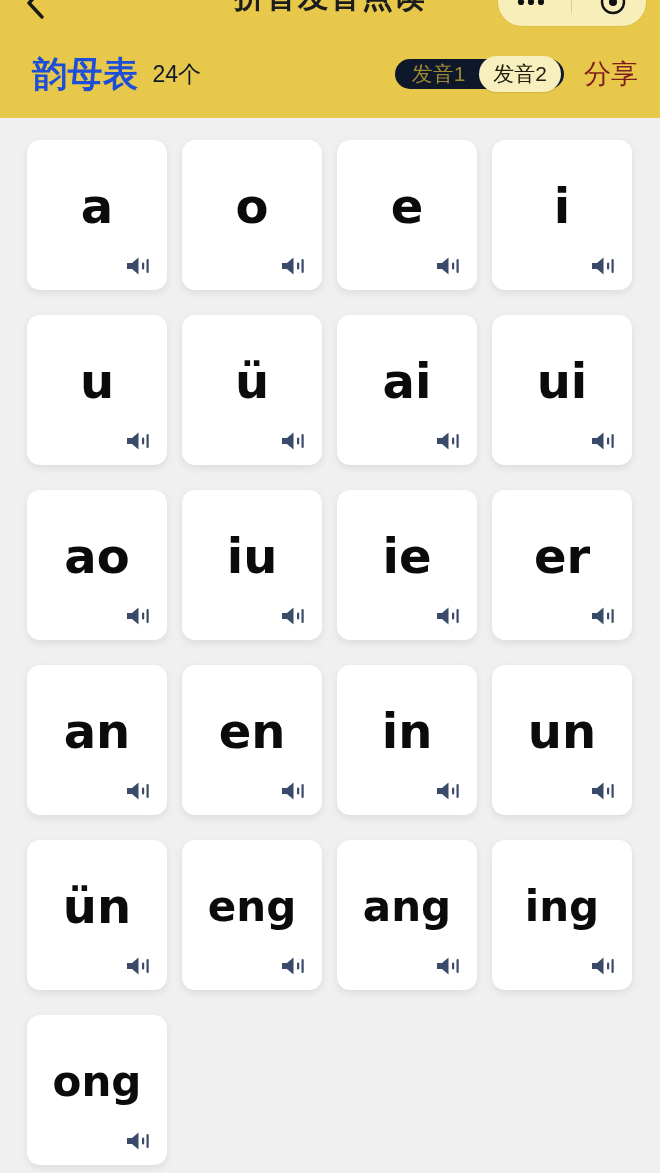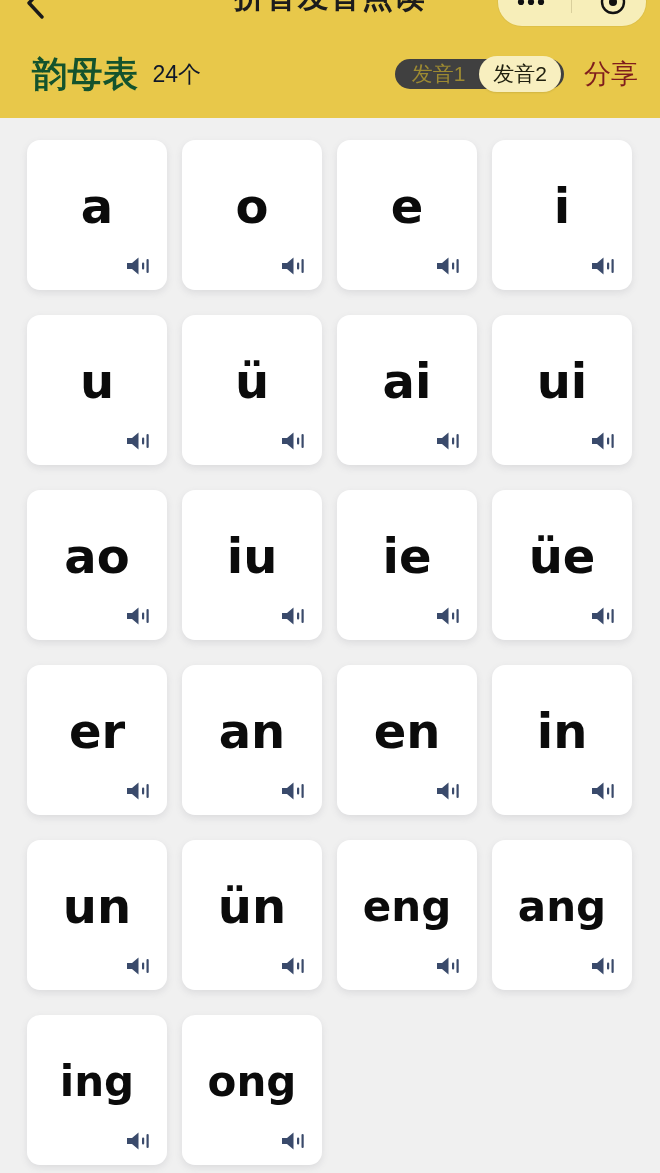--- a/index.html
+++ b/index.html
@@ -82,21 +82,21 @@
     top: 44px;
     height: 60px;
     display: flex;
     align-items: center;
     padding: 0 22px 0 32px;
   }
 
   .page-title {
     font-size: 35px;
     font-weight: bold;
-    color: #14532d;
+    color: #1d4ed8;
     letter-spacing: 0.5px;
   }
 
   .page-count {
     font-size: 23px;
     color: #0f172a;
     margin-left: 14px;
     font-weight: 400;
   }
 
@@ -104,21 +104,21 @@
     margin-left: auto;
     display: flex;
     align-items: center;
     gap: 20px;
   }
 
   
   .seg-toggle {
     display: flex;
     align-items: center;
-    background: #404040;
+    background: #0f172a;
     border-radius: 22px;
     height: 30px;
     padding: 3px;
     position: relative;
   }
   .seg-item {
     font-size: 21px;
     padding: 0 14px;
     height: 36px;
     line-height: 36px;
@@ -340,30 +340,20 @@
       <div class="card-letter">ie</div>
       <div class="speaker">
         <svg width="28" height="22" viewBox="0 0 28 22" aria-hidden="true">
           <path d="M2 8 L7 8 L13.5 2.5 L13.5 19.5 L7 14 L2 14 Z" fill="#3a4a6b"></path>
           <rect x="17" y="7.5" width="2.2" height="7" rx="1.1" fill="#3a4a6b"></rect>
           <rect x="21.5" y="4" width="2.2" height="14" rx="1.1" fill="#3a4a6b"></rect>
         </svg>
       </div>
     </div>
     <div class="card">
-      <div class="card-letter">üe</div>
-      <div class="speaker">
-        <svg width="28" height="22" viewBox="0 0 28 22" aria-hidden="true">
-          <path d="M2 8 L7 8 L13.5 2.5 L13.5 19.5 L7 14 L2 14 Z" fill="#3a4a6b"></path>
-          <rect x="17" y="7.5" width="2.2" height="7" rx="1.1" fill="#3a4a6b"></rect>
-          <rect x="21.5" y="4" width="2.2" height="14" rx="1.1" fill="#3a4a6b"></rect>
-        </svg>
-      </div>
-    </div>
-    <div class="card">
       <div class="card-letter">er</div>
       <div class="speaker">
         <svg width="28" height="22" viewBox="0 0 28 22" aria-hidden="true">
           <path d="M2 8 L7 8 L13.5 2.5 L13.5 19.5 L7 14 L2 14 Z" fill="#3a4a6b"></path>
           <rect x="17" y="7.5" width="2.2" height="7" rx="1.1" fill="#3a4a6b"></rect>
           <rect x="21.5" y="4" width="2.2" height="14" rx="1.1" fill="#3a4a6b"></rect>
         </svg>
       </div>
     </div>
     <div class="card">

